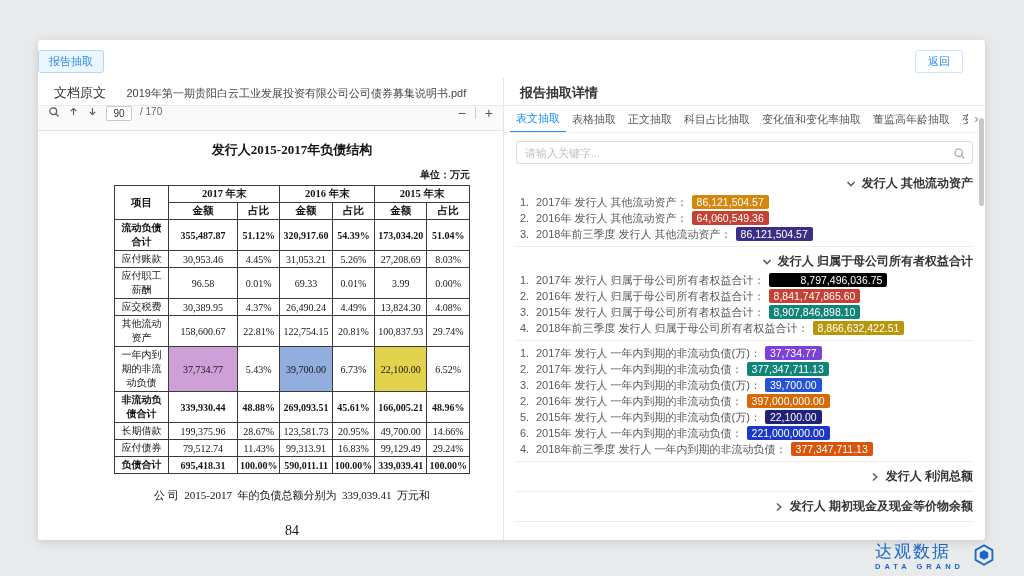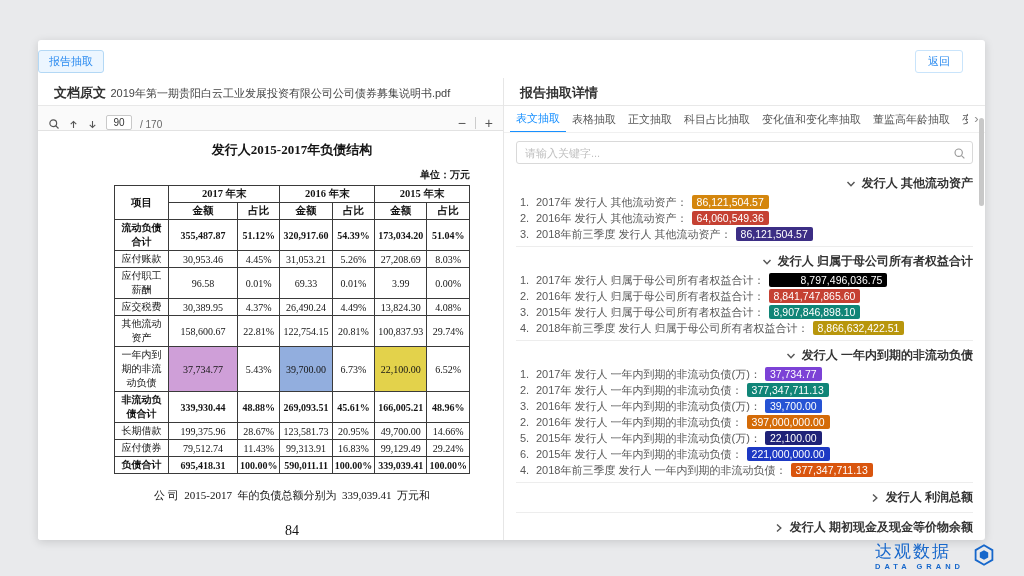--- a/index.html
+++ b/index.html
@@ -10,27 +10,27 @@
   .top-bar { position:relative; height:38px; }
   .extract-btn { position:absolute; left:0; top:10px; font-size:11px; color:#2d8cf0;
                  background:#ecf6ff; border:1px solid #b3d8f5; border-radius:3px; padding:3px 10px; cursor:pointer;
                  font-family:"Liberation Sans",sans-serif; }
   .back-link { position:absolute; right:22px; top:10px; font-size:11px; color:#2d8cf0; background:#fff;
                border:1px solid #c9e4fb; border-radius:3px; padding:3px 12px; cursor:pointer; text-decoration:none; }
   .panels { display:flex; height:462px; }
   .left-panel { width:466px; border-right:1px solid #e6e6e6; display:flex; flex-direction:column; }
   .right-panel { flex:1; position:relative; display:flex; flex-direction:column; overflow:hidden; }
   .panel-header { height:28px; line-height:27px; padding:0 16px; border-bottom:1px solid #e8e8e8; white-space:nowrap; overflow:hidden; }
-  .doc-label { font-weight:bold; font-size:13px; color:#333; margin-right:0; }
+  .doc-label { font-weight:normal; font-size:13px; color:#333; margin-right:16px; }
   .doc-filename { font-size:11px; color:#444; }
   .detail-title { font-weight:bold; font-size:13px; color:#333; }
 
   
   .pdf-toolbar { height:25px; background:#fafafa; border-bottom:1px solid #e2e2e2;
-                 display:flex; align-items:flex-end; padding:0 10px; gap:8px; }
+                 display:flex; align-items:flex-start; padding:0 10px; gap:8px; }
   .tb-icon { display:inline-flex; align-items:center; cursor:pointer; }
   .page-input { width:26px; height:15px; border:1px solid #c9c9c9; border-radius:2px; font-size:10px;
                 text-align:center; color:#333; background:#fff; }
   .page-total { font-size:10px; color:#666; }
   .zoom-controls { margin-left:auto; display:flex; align-items:center; gap:9px; color:#555; }
   .zoom-btn { font-size:14px; line-height:14px; cursor:pointer; color:#555; }
   .zsep { width:1px; height:12px; background:#ccc; }
 
   
   .pdf-page { flex:1; background:#fff; overflow:hidden; font-family:"Liberation Serif",serif; color:#141414; }
@@ -315,28 +315,20 @@
                 <span class="ilabel">2015年 发行人 归属于母公司所有者权益合计：</span>
                 <span class="badge" style="background: rgb(16, 133, 119);">8,907,846,898.10</span>
               </div>
               <div class="item">
                 <span class="no">4.</span>
                 <span class="ilabel">2018年前三季度 发行人 归属于母公司所有者权益合计：</span>
                 <span class="badge" style="background: rgb(184, 150, 12);">8,866,632,422.51</span>
               </div>
             </div>
             <div class="section">
-              <div class="sec-header">
-                <span class="chev">
-                  <svg width="10" height="10" viewBox="0 0 10 10">
-                    <path d="M1.5 3l3.5 3.8L8.5 3" fill="none" stroke="#555" stroke-width="1.4"></path>
-                  </svg>
-                </span>
-                <span class="sec-title">发行人 一年内到期的非流动负债</span>
-              </div>
               <div class="item">
                 <span class="no">1.</span>
                 <span class="ilabel">2017年 发行人 一年内到期的非流动负债(万)：</span>
                 <span class="badge" style="background: rgb(124, 66, 214);">37,734.77</span>
               </div>
               <div class="item">
                 <span class="no">2.</span>
                 <span class="ilabel">2017年 发行人 一年内到期的非流动负债：</span>
                 <span class="badge" style="background: rgb(16, 133, 119);">377,347,711.13</span>
               </div>

